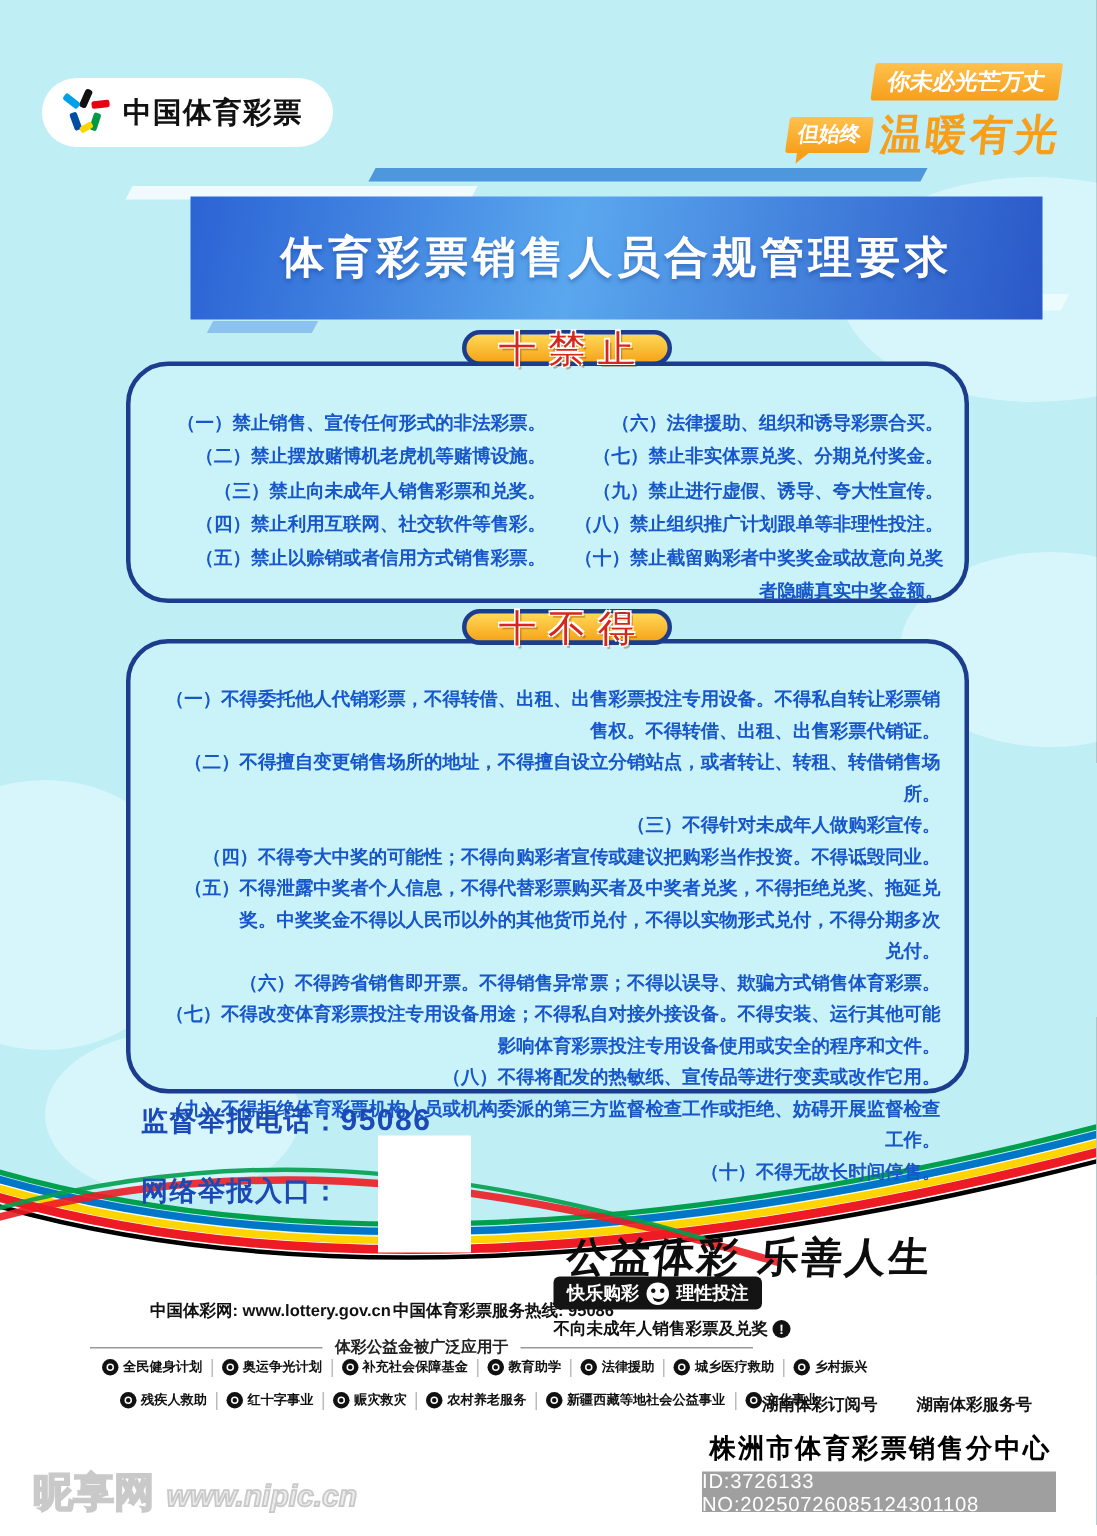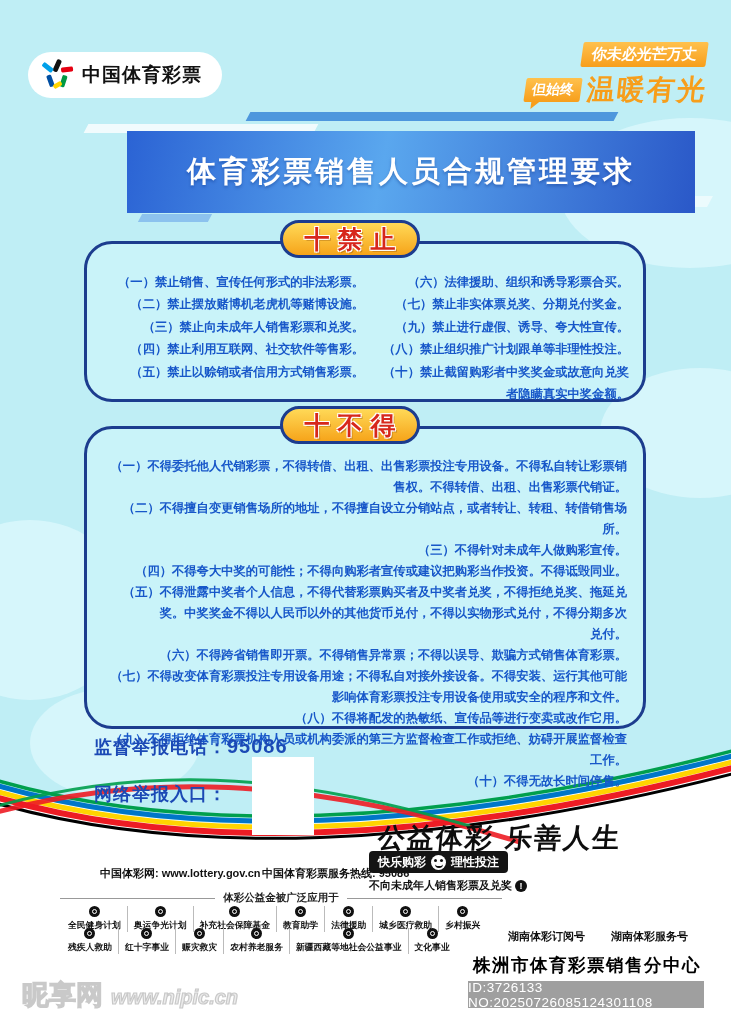--- a/index.html
+++ b/index.html
@@ -28,23 +28,23 @@
   .bar-light2{left:598px;top:196px;width:112px;height:11px;background:rgba(255,255,255,.55);transform:skewX(-28deg);z-index:1;}
   .bar-blue2{left:140px;top:214px;width:70px;height:8px;background:#8cc2ee;transform:skewX(-28deg);z-index:1;}
 
   
   .banner{left:127px;top:131px;width:568px;height:82px;z-index:2;
     background:linear-gradient(100deg,#2b63d4 0%,#5aa7ee 45%,#2a58c8 100%);
     display:flex;align-items:center;justify-content:center;color:#fff;font-size:29px;font-weight:900;
     letter-spacing:3px;text-shadow:0 2px 3px rgba(0,40,120,.35);}
 
   
-  .pill{left:280px;width:140px;height:38px;border:3px solid #1c3c8e;border-radius:22px;
+  .pill{left:308px;width:140px;height:24px;border:3px solid #1c3c8e;border-radius:22px;
     background:linear-gradient(180deg,#ffd957,#f6a41a);display:flex;align-items:center;justify-content:center;
-    z-index:3;font-size:25px;font-weight:700;color:#d7271b;letter-spacing:8px;padding-left:8px;box-sizing:border-box;
+    z-index:3;font-size:25px;font-weight:400;color:#d7271b;letter-spacing:8px;padding-left:8px;box-sizing:border-box;
     text-shadow:-1px -1px 0 #fff,1px -1px 0 #fff,-1px 1px 0 #fff,1px 1px 0 #fff,2px 2px 0 rgba(120,60,0,.35);}
   .pill1{top:220px;} .pill2{top:406px;}
   .rulebox{left:84px;width:562px;border:3px solid #1c3c8e;border-radius:28px;background:#c9f3f9;
     box-sizing:border-box;z-index:2;text-align:right;}
   .box1{top:241px;height:161px;display:flex;gap:8px;padding:27px 14px 10px 20px;}
   .box1 .col{flex:1;}
   .box2{top:426px;height:303px;padding:27px 16px 10px 22px;}
   ul.rules{margin:0;padding:0;list-style:none;}
   ul.rules li{font-size:12.3px;font-weight:700;color:#1757c9;line-height:22.4px;
     text-indent:-3.15em;padding-left:3.15em;}
@@ -69,22 +69,22 @@
   .smiley::before{content:"";position:absolute;top:4px;left:3px;width:3px;height:3px;background:#111;border-radius:50%;box-shadow:6px 0 0 #111;}
   .smiley::after{content:"";position:absolute;left:3.5px;top:6px;width:8px;height:5px;border-bottom:2px solid #111;border-radius:0 0 8px 8px;}
   .minor{left:369px;top:878px;font-size:11px;font-weight:800;color:#111;display:flex;gap:3px;align-items:center;z-index:3;}
   .noicon{width:12px;height:12px;border-radius:50%;background:#111;color:#fff;font-size:9px;line-height:12px;
     text-align:center;flex:none;}
   .noicon::before{content:"!";}
   .fund-div{left:60px;top:891px;width:442px;display:flex;align-items:center;gap:8px;font-size:10.5px;
     font-weight:700;color:#222;z-index:3;}
   .fund-div .line{flex:1;height:1px;background:#999;}
   .fundrow{display:flex;align-items:center;z-index:3;font-size:8.8px;font-weight:700;color:#111;white-space:nowrap;}
-  .fr1{left:62px;top:906px;} .fr2{left:62px;top:928px;}
-  .fitem{display:flex;align-items:center;gap:3px;padding:0 6px;border-right:1px solid #bbb;flex-direction:column;}
+  .fr1{left:62px;top:906px;} .fr2{left:74px;top:928px;}
+  .fitem{display:flex;gap:3px;padding:0 6px;border-right:1px solid #bbb;}
   .fitem:last-child{border-right:none;}
   .ficon{width:11px;height:11px;border-radius:50%;background:#111;flex:none;position:relative;}
   .ficon::after{content:"";position:absolute;inset:3px;border:1px solid #fff;border-radius:50%;}
   .hn{left:508px;top:929px;display:flex;gap:26px;font-size:11px;font-weight:800;color:#111;z-index:3;}
   .org{right:30px;top:953px;font-size:17.5px;font-weight:900;letter-spacing:1.5px;color:#000;z-index:3;}
   .wm{left:22px;top:977px;display:flex;align-items:baseline;gap:8px;z-index:3;
     color:#ececec;-webkit-text-stroke:1.2px #c9c9c9;}
   .wm1{font-size:27px;font-weight:900;} .wm2{font-size:20px;font-weight:700;font-style:italic;}
   .idbadge{left:468px;top:981px;width:236px;height:27px;background:#9f9f9f;color:#fff;font-size:13.5px;
     display:flex;align-items:center;justify-content:center;letter-spacing:.5px;z-index:3;}

